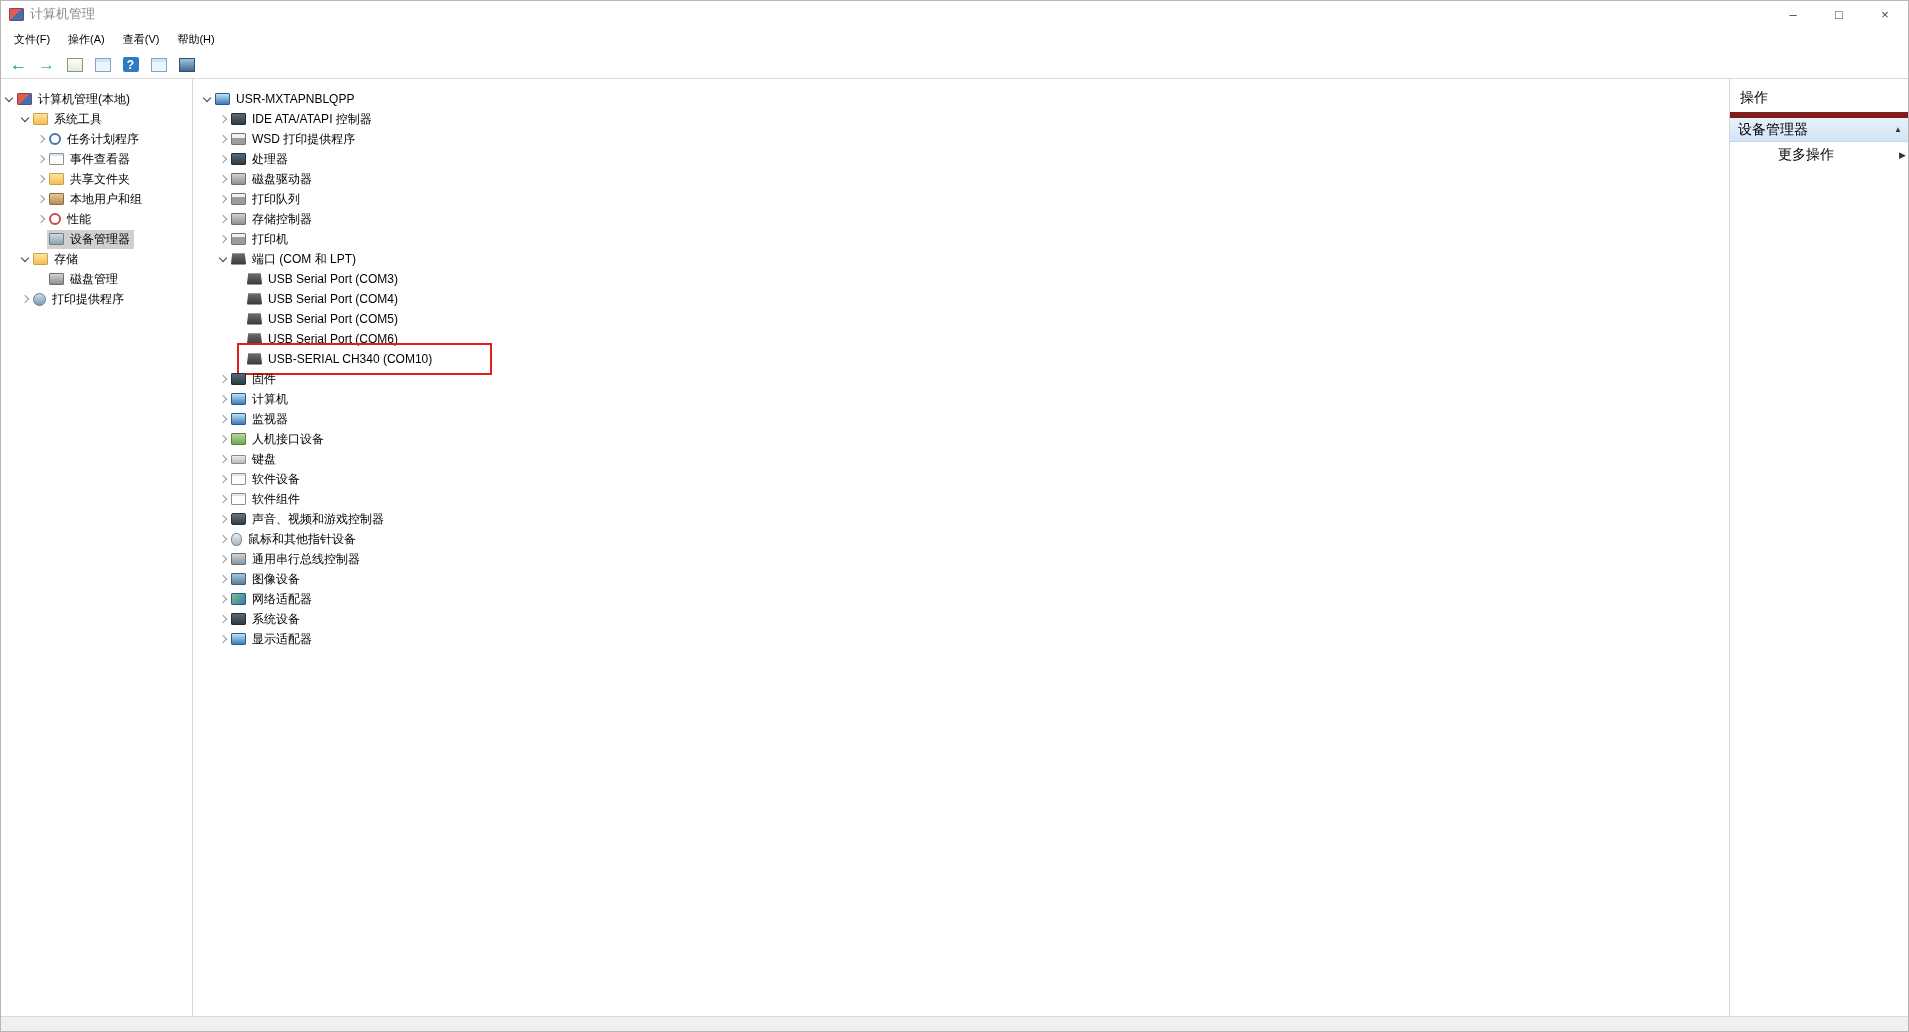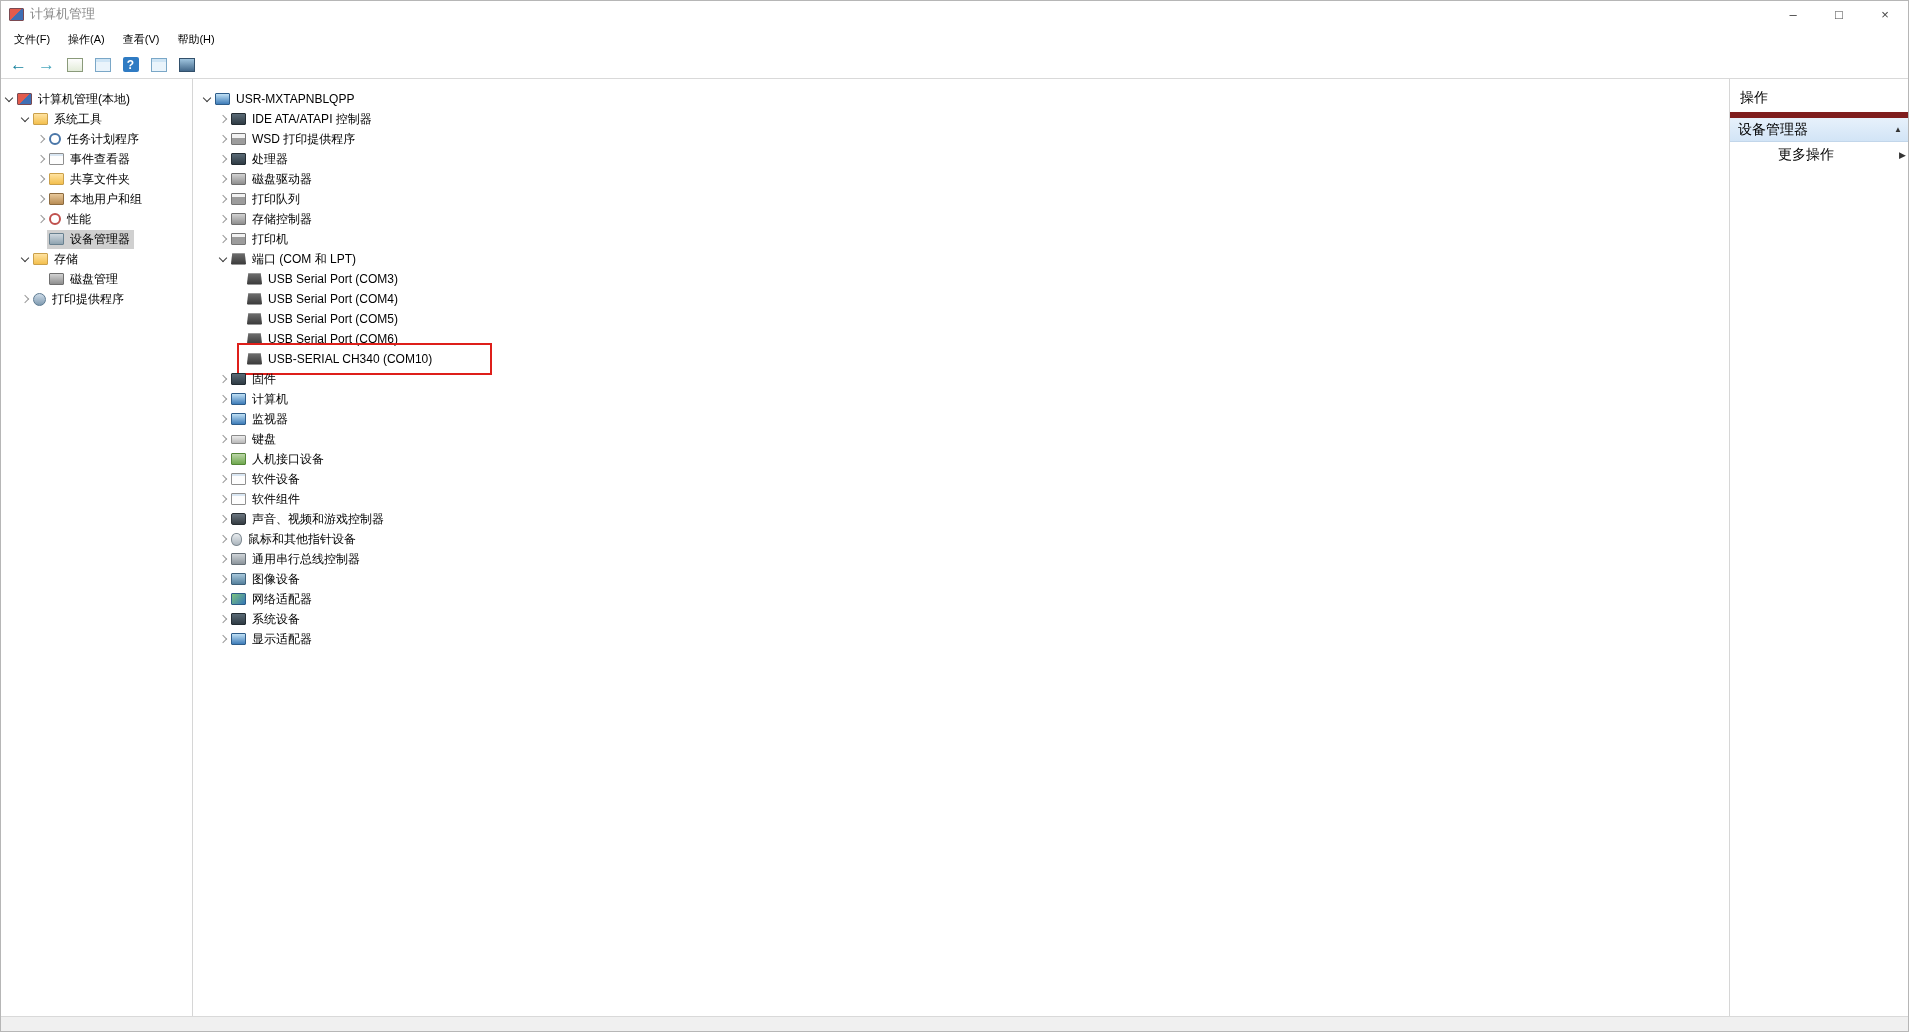--- a/index.html
+++ b/index.html
@@ -366,30 +366,30 @@
             <span class="chevron collapsed"></span>
             <span class="row-content">
               <span class="icon" data-icon="monitor"></span>
               <span class="label">监视器</span>
             </span>
           </div>
           <div class="tree-row">
             <span class="indent" style="width: 16px;"></span>
             <span class="chevron collapsed"></span>
             <span class="row-content">
+              <span class="icon" data-icon="hid"></span>
+              <span class="label">人机接口设备</span>
+            </span>
+          </div>
+          <div class="tree-row">
+            <span class="indent" style="width: 16px;"></span>
+            <span class="chevron collapsed"></span>
+            <span class="row-content">
               <span class="icon" data-icon="keyboard"></span>
               <span class="label">键盘</span>
-            </span>
-          </div>
-          <div class="tree-row">
-            <span class="indent" style="width: 16px;"></span>
-            <span class="chevron collapsed"></span>
-            <span class="row-content">
-              <span class="icon" data-icon="hid"></span>
-              <span class="label">人机接口设备</span>
             </span>
           </div>
           <div class="tree-row">
             <span class="indent" style="width: 16px;"></span>
             <span class="chevron collapsed"></span>
             <span class="row-content">
               <span class="icon" data-icon="software"></span>
               <span class="label">软件设备</span>
             </span>
           </div>

